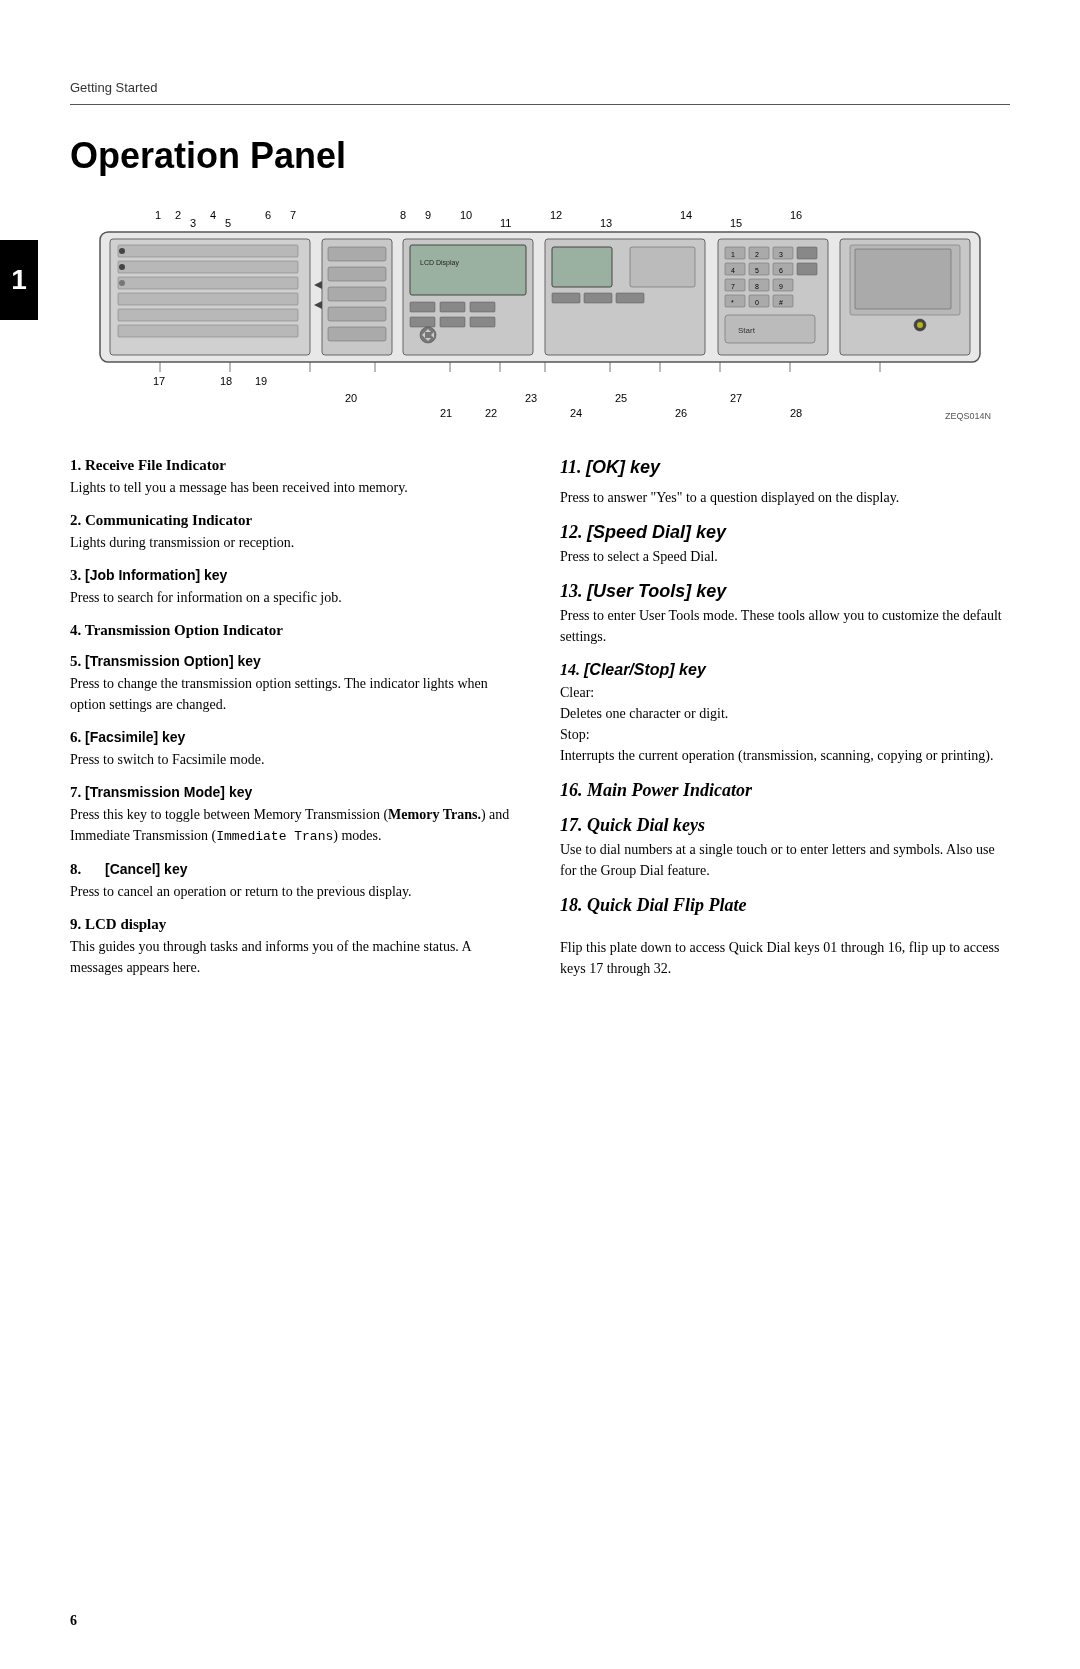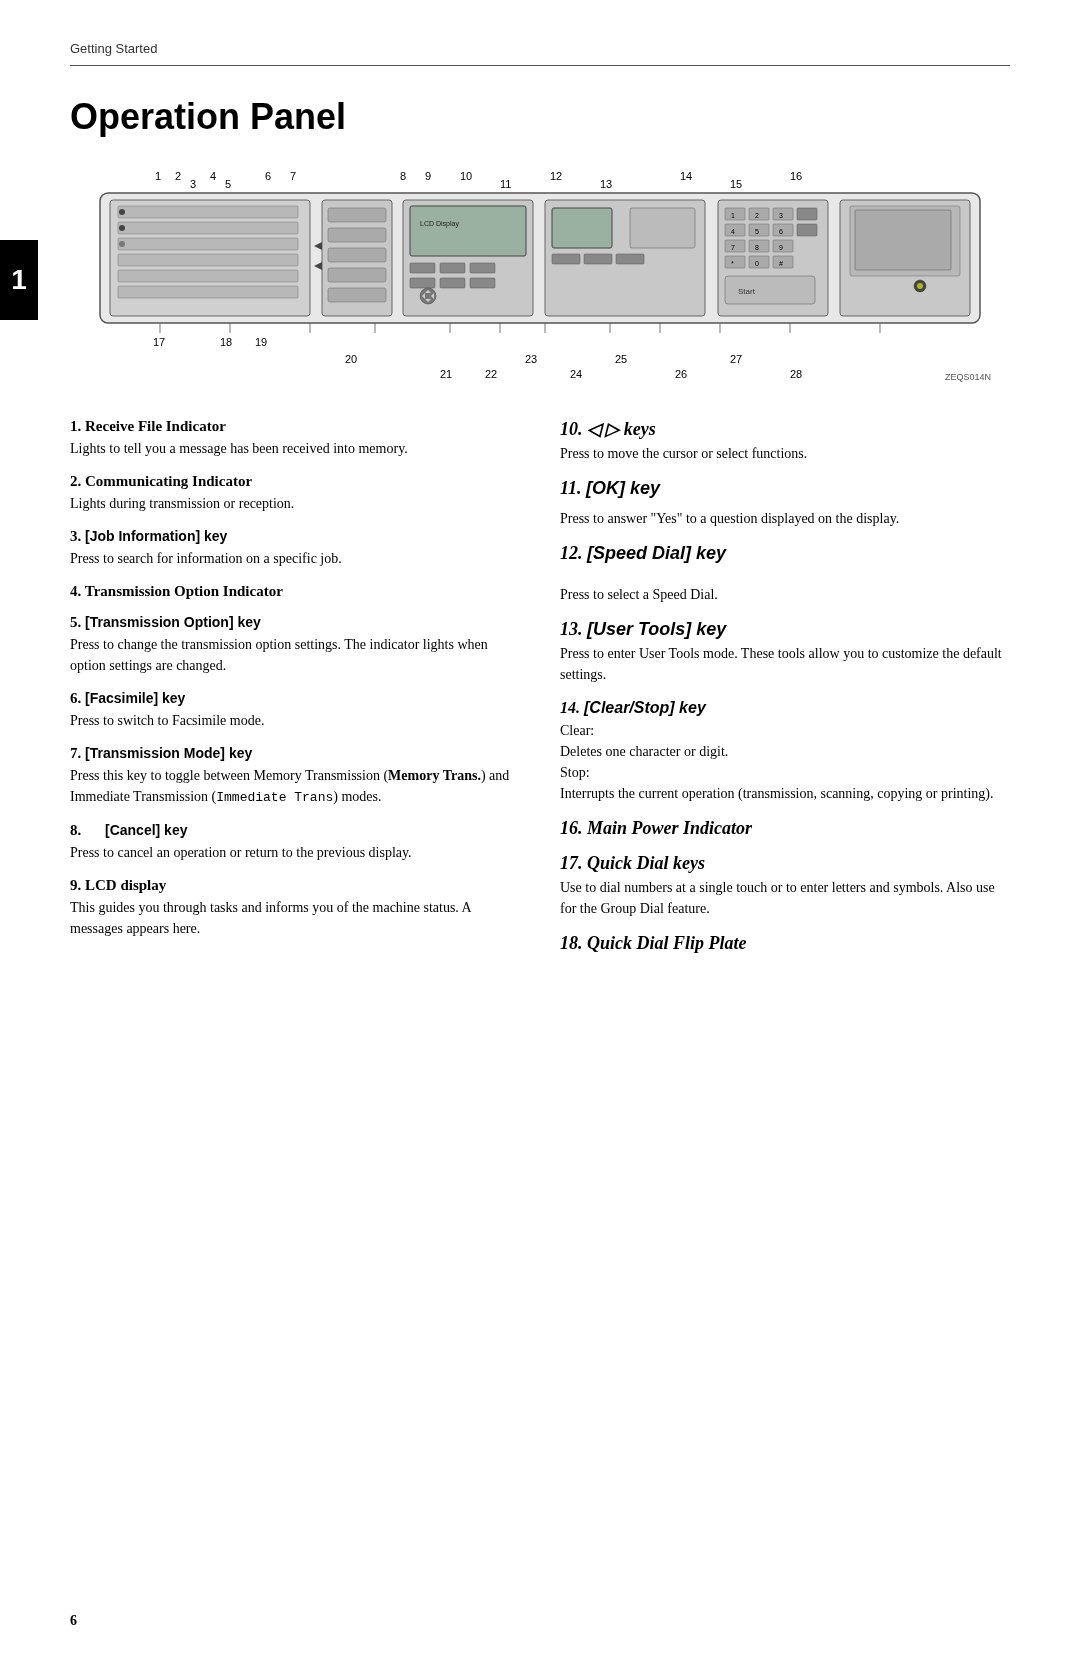--- a/index.html
+++ b/index.html
@@ -36,20 +36,21 @@
       font-size: 28px;
       font-weight: bold;
       font-family: Arial, sans-serif;
     }
 
     
     .page-header {
       border-bottom: 1px solid #555;
       padding-bottom: 8px;
       margin-bottom: 30px;
+      margin-top: 39px;
     }
 
     .page-header-text {
       font-family: Arial, sans-serif;
       font-size: 13px;
       color: #333;
     }
 
     .page-title {
       font-family: Arial, sans-serif;
@@ -353,38 +354,31 @@
           <span>9.</span>
           <span>LCD display</span>
         </div>
         <div class="item-body">This guides you through tasks and informs you of the machine status. A messages appears here.</div>
       </div>
 
     </div>
 
     <div class="col-right">
 
-      <div class="item">
-        <div style="font-style:italic; font-weight:bold; font-size:18px; margin-bottom:3px;">
-          <span>10.</span>
-          ◁ ▷ <span>keys</span>
-        </div>
-        <div class="item-body">Press to move the cursor or select functions.</div>
-      </div>
 
       <div class="item">
         <div style="font-style:italic; font-weight:bold; font-size:18px; margin-bottom:9px;">
           <span>11.</span>
           <span style="font-family: Arial, sans-serif;">[OK] key</span>
         </div>
         <div class="item-body">Press to answer "Yes" to a question displayed on the display.</div>
       </div>
 
       <div class="item">
-        <div style="font-style:italic; font-weight:bold; font-size:18px; margin-bottom:20px;">
+        <div style="font-style:italic; font-weight:bold; font-size:18px; margin-bottom:3px;">
           <span>12.</span>
           <span style="font-family: Arial, sans-serif;">[Speed Dial] key</span>
         </div>
         <div class="item-body">Press to select a Speed Dial.</div>
       </div>
 
       <div class="item">
         <div style="font-style:italic; font-weight:bold; font-size:18px; margin-bottom:3px;">
           <span>13.</span>
           <span style="font-family: Arial, sans-serif;">[User Tools] key</span>
@@ -419,20 +413,21 @@
           <span>Quick Dial keys</span>
         </div>
         <div class="item-body">Use to dial numbers at a single touch or to enter letters and symbols. Also use for the Group Dial feature.</div>
       </div>
 
       <div class="item">
         <div style="font-style:italic; font-weight:bold; font-size:18px; margin-bottom:21px;">
           <span>18.</span>
           <span>Quick Dial Flip Plate</span>
         </div>
+        <div class="item-body">Flip this plate down to access Quick Dial keys 01 through 16, flip up to access keys 17 through 32.</div>
       </div>
 
     </div>
   </div>
 
   <div class="page-number">6</div>
 
 </div>
 
 </body></html>

